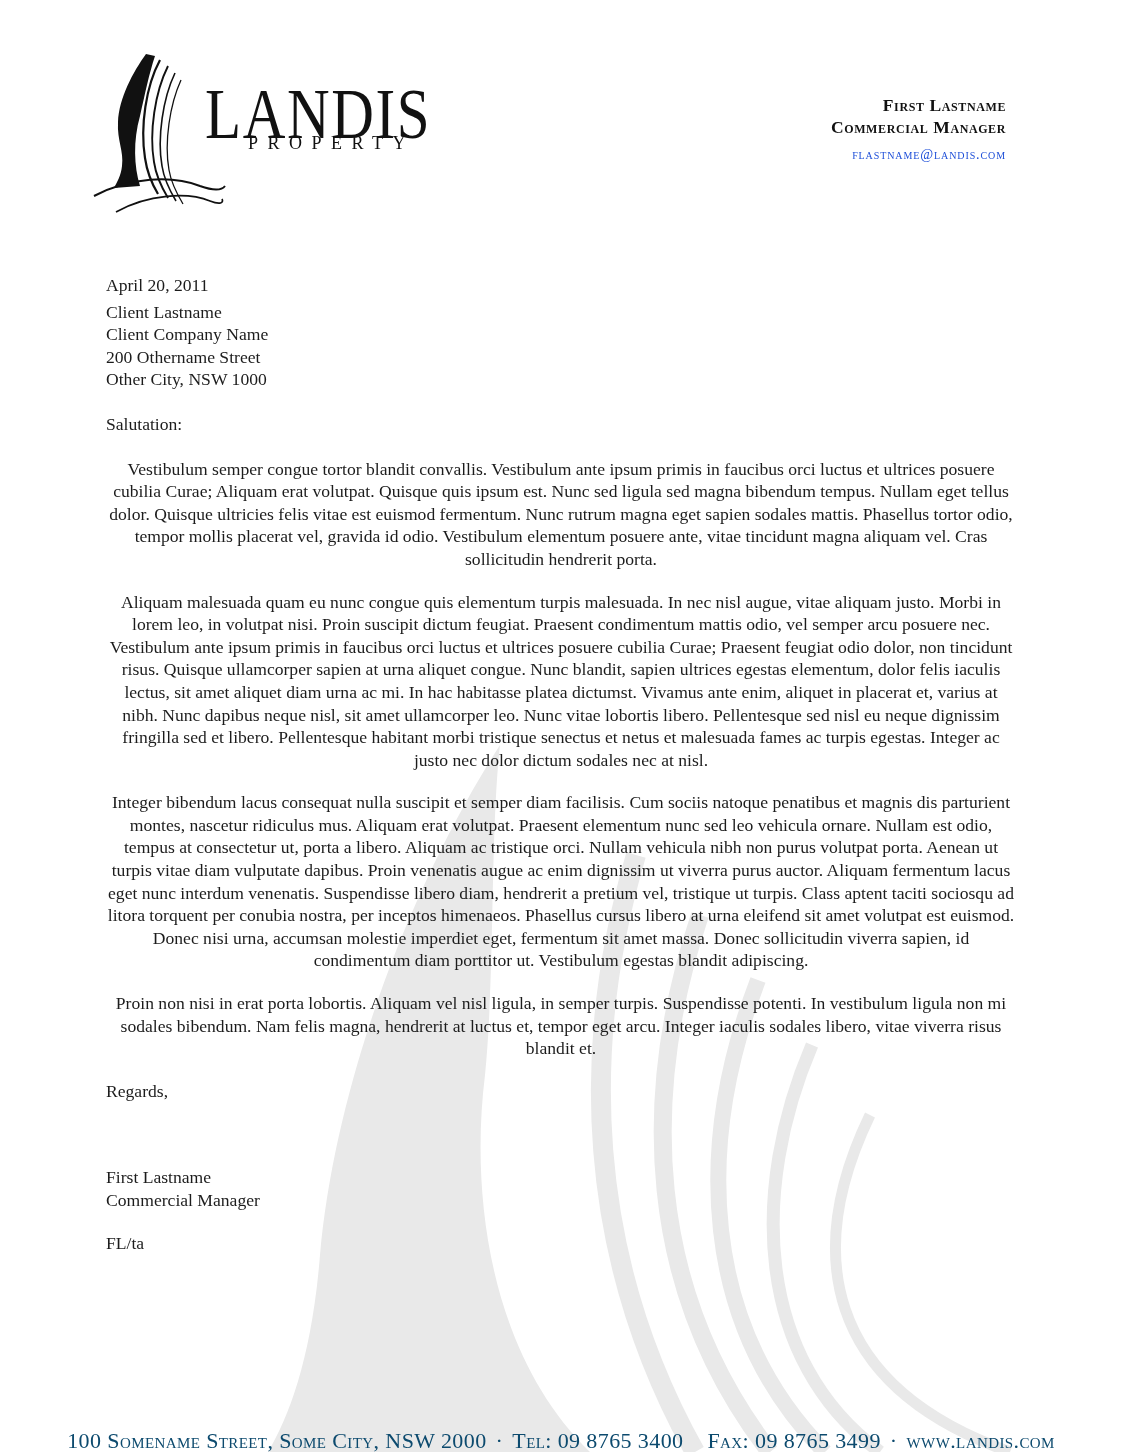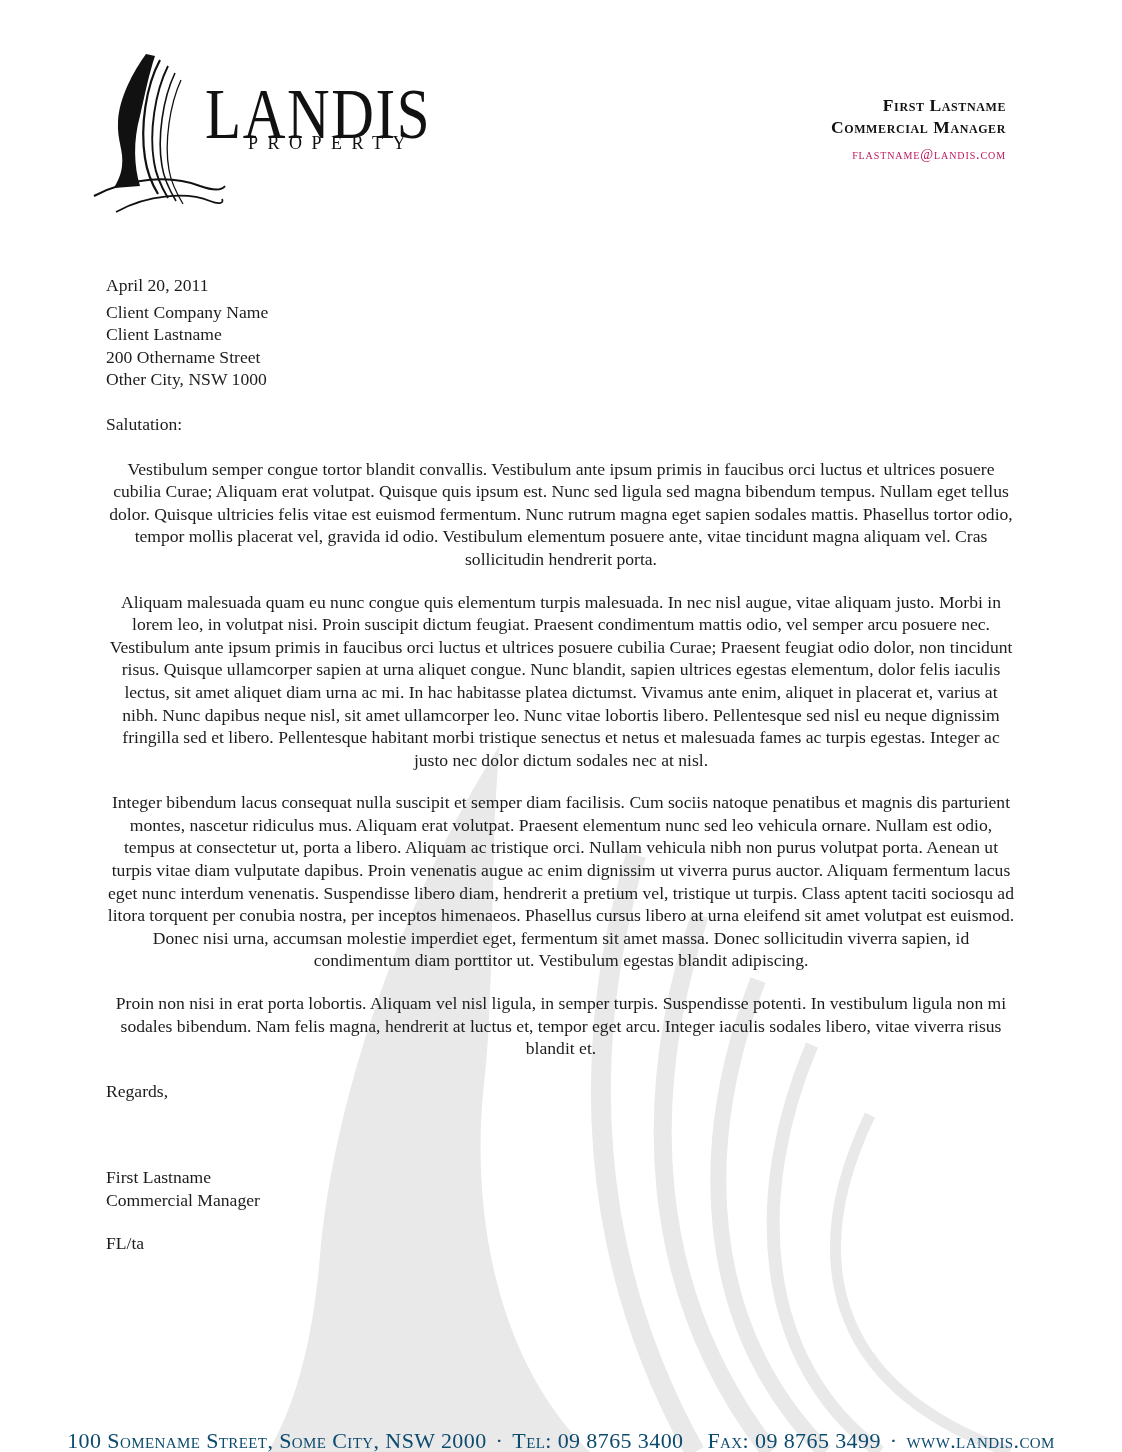--- a/index.html
+++ b/index.html
@@ -27,21 +27,21 @@
     position: absolute; left: 248px; top: 133px; z-index: 2;
     font-size: 18px; letter-spacing: 9.5px; color: #111; white-space: nowrap;
   }
   .contact { position: absolute; right: 116px; top: 94px; text-align: right; z-index: 2; }
   .contact .nm, .contact .ttl {
     font-size: 17.5px; font-weight: bold; font-variant: small-caps;
     letter-spacing: 0.6px; line-height: 22px; color: #111;
   }
   .contact .eml {
     font-size: 14px; font-variant: small-caps; letter-spacing: 0.9px;
-    margin-top: 9px; color: #be185d;
+    margin-top: 9px; color: #1d4ed8;
   }
 
   
   .letter {
     position: relative; z-index: 1;
     margin: 274px 106px 0 106px;
     font-size: 17.6px; line-height: 22.6px;
   }
   .letter .date { margin-bottom: 4px; }
   .letter .recipient { margin-bottom: 22px; }
@@ -95,22 +95,22 @@
       <div class="nm">First Lastname</div>
       <div class="ttl">Commercial Manager</div>
       <div class="eml">flastname@landis.com</div>
     </div>
   </header>
 
   <main class="letter">
     <div class="date">April 20, 2011</div>
 
     <div class="recipient">
+      <div>Client Lastname</div>
       <div>Client Company Name</div>
-      <div>Client Lastname</div>
       <div>200 Othername Street</div>
       <div>Other City, NSW 1000</div>
     </div>
 
     <div class="salutation">Salutation:</div>
 
     <p class="para">Vestibulum semper congue tortor blandit convallis. Vestibulum ante ipsum primis in faucibus orci luctus et ultrices posuere cubilia Curae; Aliquam erat volutpat. Quisque quis ipsum est. Nunc sed ligula sed magna bibendum tempus. Nullam eget tellus dolor. Quisque ultricies felis vitae est euismod fermentum. Nunc rutrum magna eget sapien sodales mattis. Phasellus tortor odio, tempor mollis placerat vel, gravida id odio. Vestibulum elementum posuere ante, vitae tincidunt magna aliquam vel. Cras sollicitudin hendrerit porta.</p>
     <p class="para">Aliquam malesuada quam eu nunc congue quis elementum turpis malesuada. In nec nisl augue, vitae aliquam justo. Morbi in lorem leo, in volutpat nisi. Proin suscipit dictum feugiat. Praesent condimentum mattis odio, vel semper arcu posuere nec. Vestibulum ante ipsum primis in faucibus orci luctus et ultrices posuere cubilia Curae; Praesent feugiat odio dolor, non tincidunt risus. Quisque ullamcorper sapien at urna aliquet congue. Nunc blandit, sapien ultrices egestas elementum, dolor felis iaculis lectus, sit amet aliquet diam urna ac mi. In hac habitasse platea dictumst. Vivamus ante enim, aliquet in placerat et, varius at nibh. Nunc dapibus neque nisl, sit amet ullamcorper leo. Nunc vitae lobortis libero. Pellentesque sed nisl eu neque dignissim fringilla sed et libero. Pellentesque habitant morbi tristique senectus et netus et malesuada fames ac turpis egestas. Integer ac justo nec dolor dictum sodales nec at nisl.</p>
     <p class="para">Integer bibendum lacus consequat nulla suscipit et semper diam facilisis. Cum sociis natoque penatibus et magnis dis parturient montes, nascetur ridiculus mus. Aliquam erat volutpat. Praesent elementum nunc sed leo vehicula ornare. Nullam est odio, tempus at consectetur ut, porta a libero. Aliquam ac tristique orci. Nullam vehicula nibh non purus volutpat porta. Aenean ut turpis vitae diam vulputate dapibus. Proin venenatis augue ac enim dignissim ut viverra purus auctor. Aliquam fermentum lacus eget nunc interdum venenatis. Suspendisse libero diam, hendrerit a pretium vel, tristique ut turpis. Class aptent taciti sociosqu ad litora torquent per conubia nostra, per inceptos himenaeos. Phasellus cursus libero at urna eleifend sit amet volutpat est euismod. Donec nisi urna, accumsan molestie imperdiet eget, fermentum sit amet massa. Donec sollicitudin viverra sapien, id condimentum diam porttitor ut. Vestibulum egestas blandit adipiscing.</p>
     <p class="para">Proin non nisi in erat porta lobortis. Aliquam vel nisl ligula, in semper turpis. Suspendisse potenti. In vestibulum ligula non mi sodales bibendum. Nam felis magna, hendrerit at luctus et, tempor eget arcu. Integer iaculis sodales libero, vitae viverra risus blandit et.</p>

